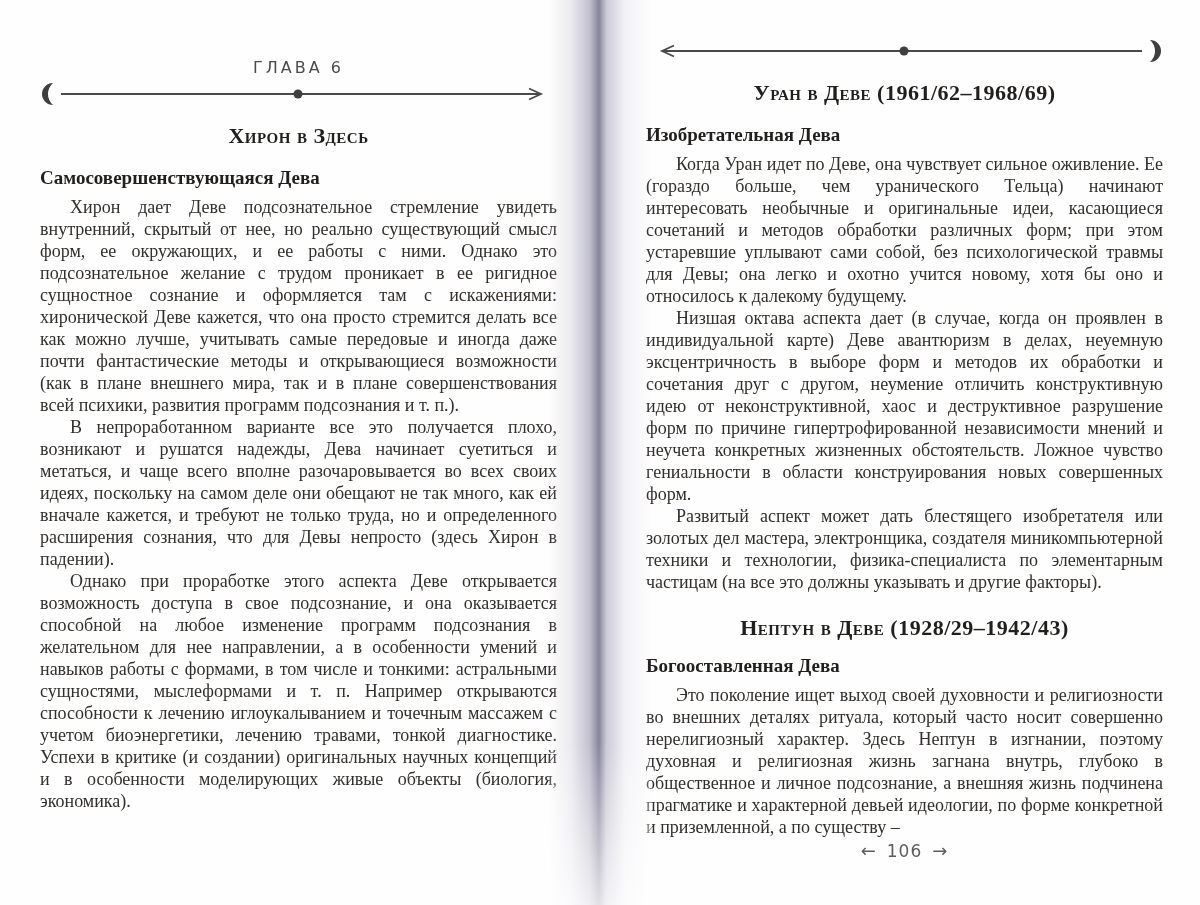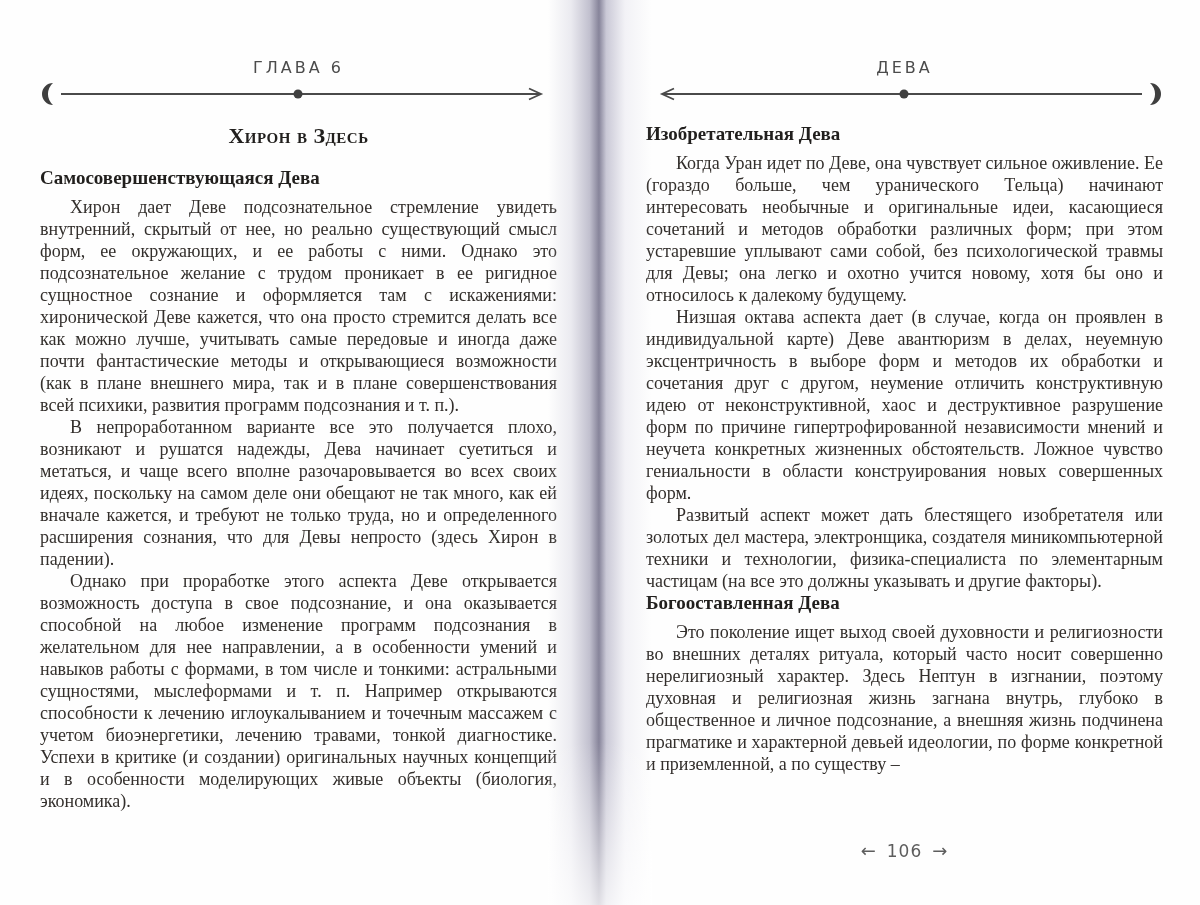--- a/index.html
+++ b/index.html
@@ -114,35 +114,36 @@
     <h2 class="section-title">Хирон в Здесь</h2>
     <h3 class="subhead">Самосовершенствующаяся Дева</h3>
 
     <p class="body-para">Хирон дает Деве подсознательное стремление увидеть внутренний, скрытый от нее, но реально существующий смысл форм, ее окружающих, и ее работы с ними. Однако это подсознательное желание с трудом проникает в ее ригидное сущностное сознание и оформляется там с искажениями: хиронической Деве кажется, что она просто стремится делать все как можно лучше, учитывать самые передовые и иногда даже почти фантастические методы и открывающиеся возможности (как в плане внешнего мира, так и в плане совершенствования всей психики, развития программ подсознания и т. п.).</p>
     <p class="body-para">В непроработанном варианте все это получается плохо, возникают и рушатся надежды, Дева начинает суетиться и метаться, и чаще всего вполне разочаровывается во всех своих идеях, поскольку на самом деле они обещают не так много, как ей вначале кажется, и требуют не только труда, но и определенного расширения сознания, что для Девы непросто (здесь Хирон в падении).</p>
     <p class="body-para">Однако при проработке этого аспекта Деве открывается возможность доступа в свое подсознание, и она оказывается способной на любое изменение программ подсознания в желательном для нее направлении, а в особенности умений и навыков работы с формами, в том числе и тонкими: астральными сущностями, мыслеформами и т. п. Например открываются способности к лечению иглоукалыванием и точечным массажем с учетом биоэнергетики, лечению травами, тонкой диагностике. Успехи в критике (и создании) оригинальных научных концепций и в особенности моделирующих живые объекты (биология, экономика).</p>
 
   </div>
 
   <div class="page page-right">
-    <div class="running-head">ДЕВА</div>
 
     <svg class="rule" width="517" height="26" viewBox="0 0 517 26">
       <path d="M28,7.5 L16,13 L28,18.5" fill="none" stroke="#4a4a4a" stroke-width="1.8"></path>
       <line x1="16" y1="13" x2="496" y2="13" stroke="#4a4a4a" stroke-width="1.8"></line>
       <circle cx="258" cy="13" r="4.5" fill="#3f3f3f"></circle>
       <path d="M504,2 A11,11 0 0,1 504,24 A14.5,14.5 0 0,0 504,2 Z" fill="#3f3f3f"></path>
     </svg>
 
+    <h2 class="section-title">Уран в Деве (1961/62–1968/69)</h2>
     <h3 class="subhead">Изобретательная Дева</h3>
 
     <p class="body-para">Когда Уран идет по Деве, она чувствует сильное оживление. Ее (гораздо больше, чем уранического Тельца) начинают интересовать необычные и оригинальные идеи, касающиеся сочетаний и методов обработки различных форм; при этом устаревшие уплывают сами собой, без психологической травмы для Девы; она легко и охотно учится новому, хотя бы оно и относилось к далекому будущему.</p>
     <p class="body-para">Низшая октава аспекта дает (в случае, когда он проявлен в индивидуальной карте) Деве авантюризм в делах, неуемную эксцентричность в выборе форм и методов их обработки и сочетания друг с другом, неумение отличить конструктивную идею от неконструктивной, хаос и деструктивное разрушение форм по причине гипертрофированной независимости мнений и неучета конкретных жизненных обстоятельств. Ложное чувство гениальности в области конструирования новых совершенных форм.</p>
     <p class="body-para">Развитый аспект может дать блестящего изобретателя или золотых дел мастера, электронщика, создателя миникомпьютерной техники и технологии, физика-специалиста по элементарным частицам (на все это должны указывать и другие факторы).</p>
 
+    <h2 class="section-title mid">Нептун в Деве (1928/29–1942/43)</h2>
     <h3 class="subhead">Богооставленная Дева</h3>
 
     <p class="body-para">Это поколение ищет выход своей духовности и религиозности во внешних деталях ритуала, который часто носит совершенно нерелигиозный характер. Здесь Нептун в изгнании, поэтому духовная и религиозная жизнь загнана внутрь, глубоко в общественное и личное подсознание, а внешняя жизнь подчинена прагматике и характерной девьей идеологии, по форме конкретной и приземленной, а по существу –</p>
 
     <div class="page-footer">
       <span class="arrow">←</span><span>106</span><span class="arrow">→</span>
     </div>
   </div>
 
   <div class="gutter"></div>

